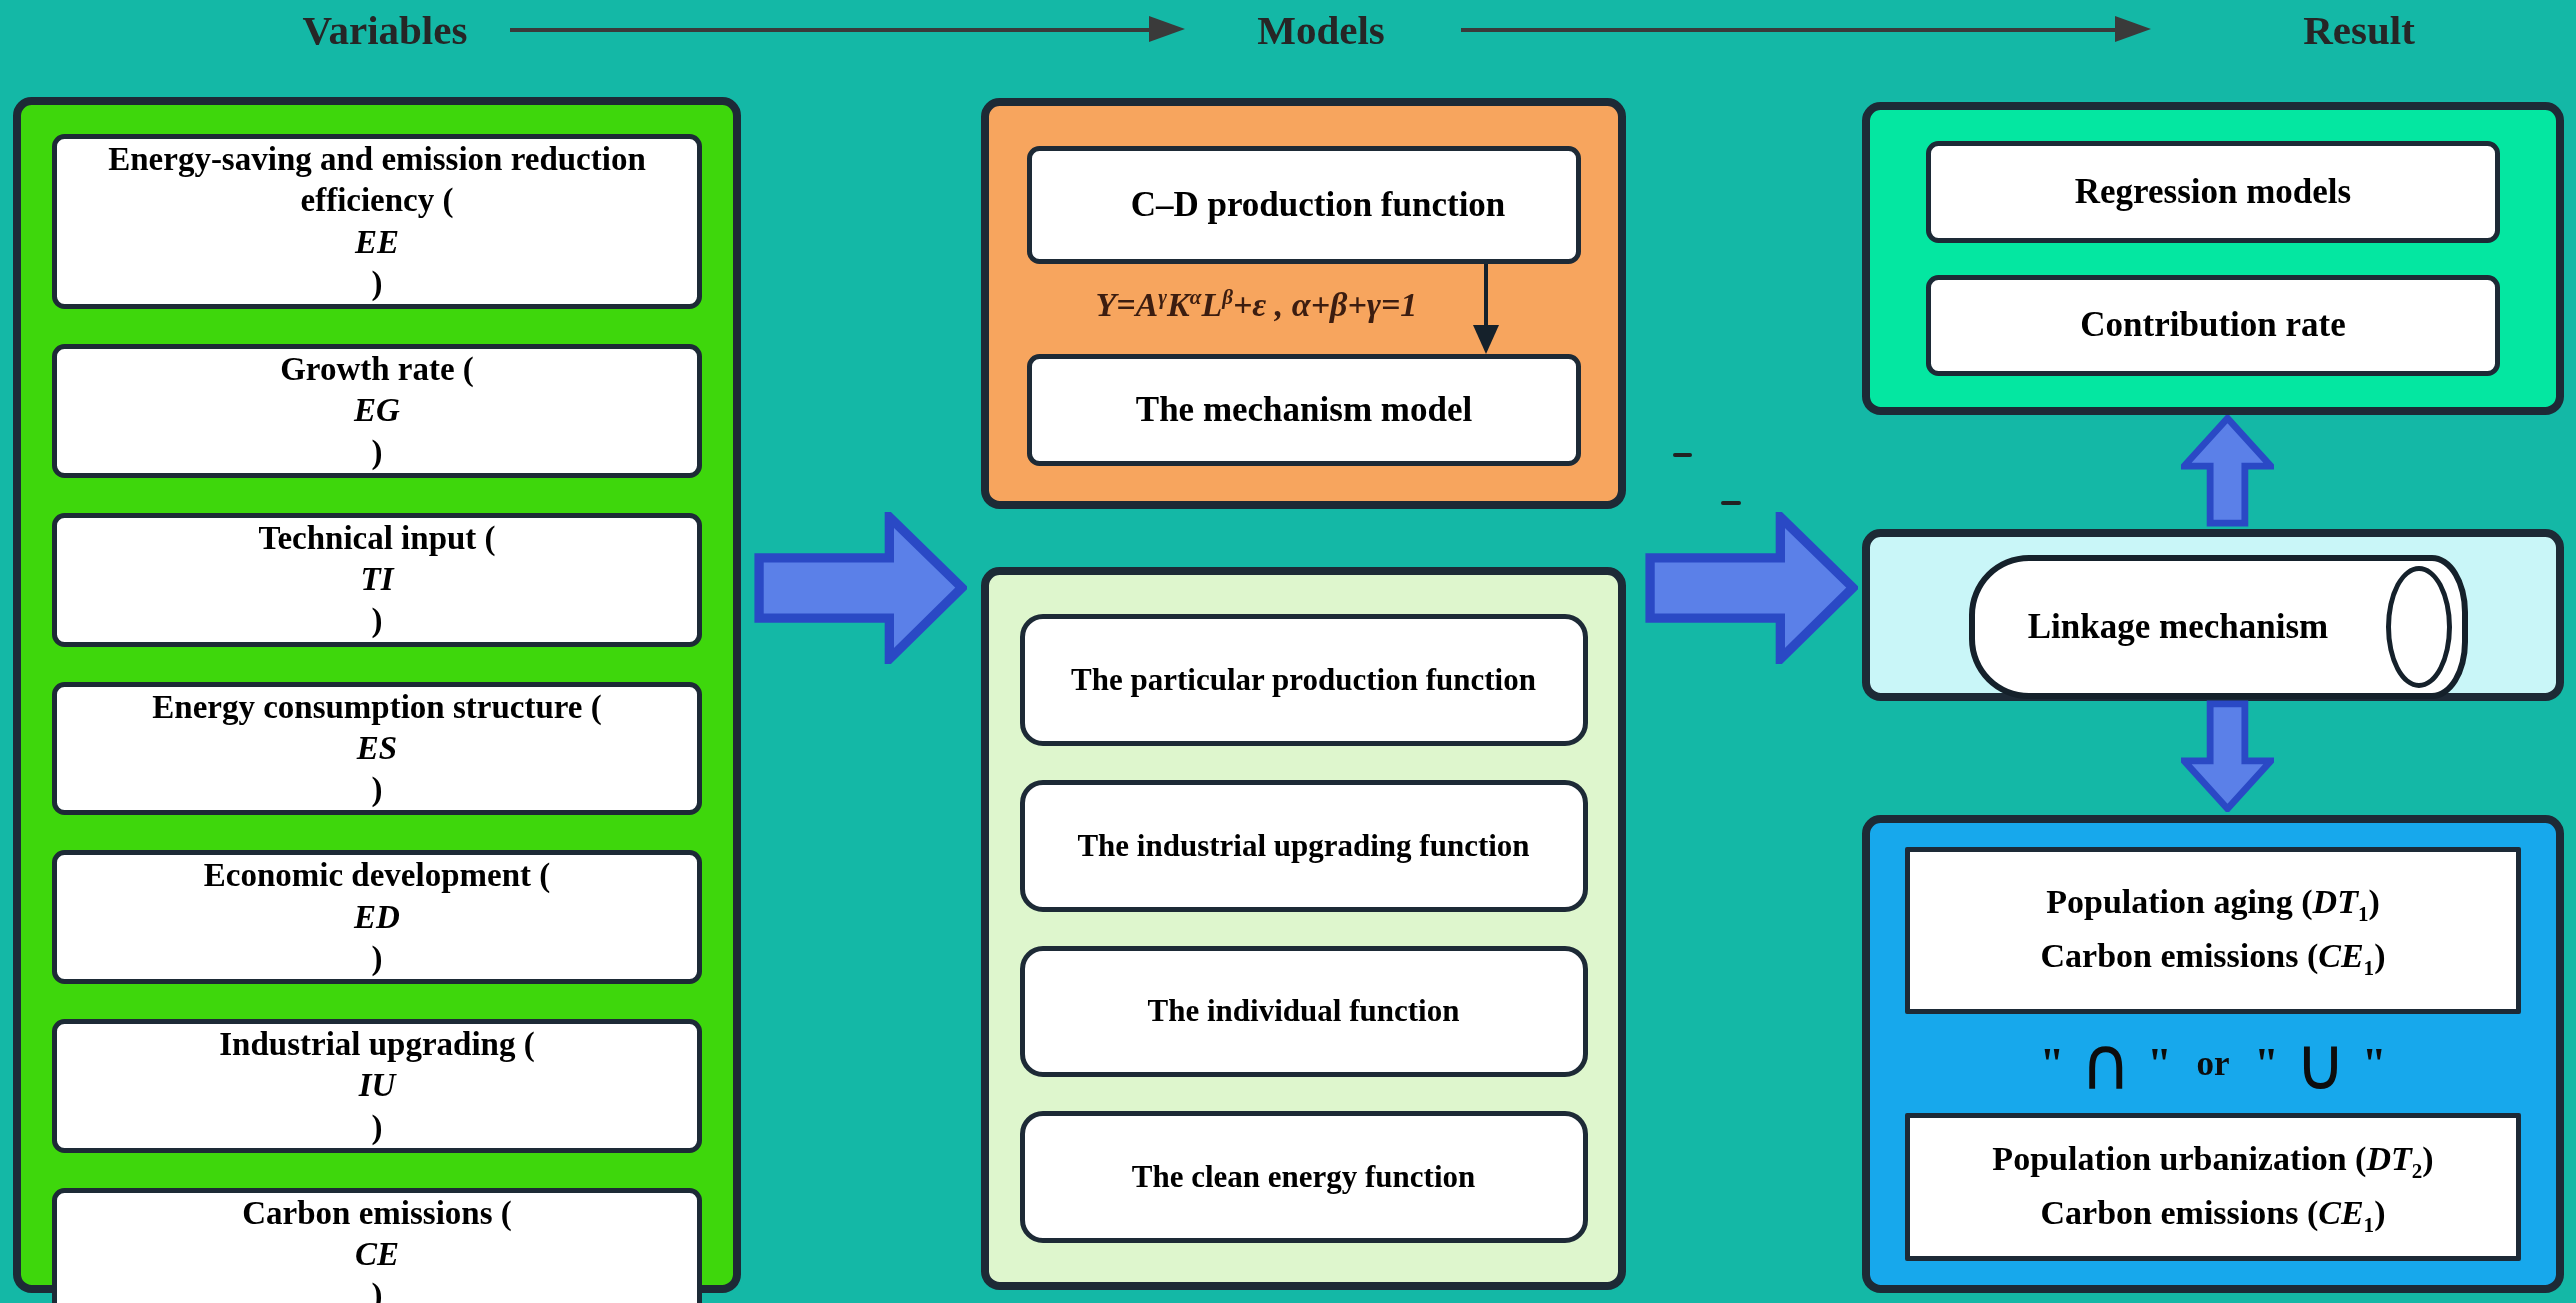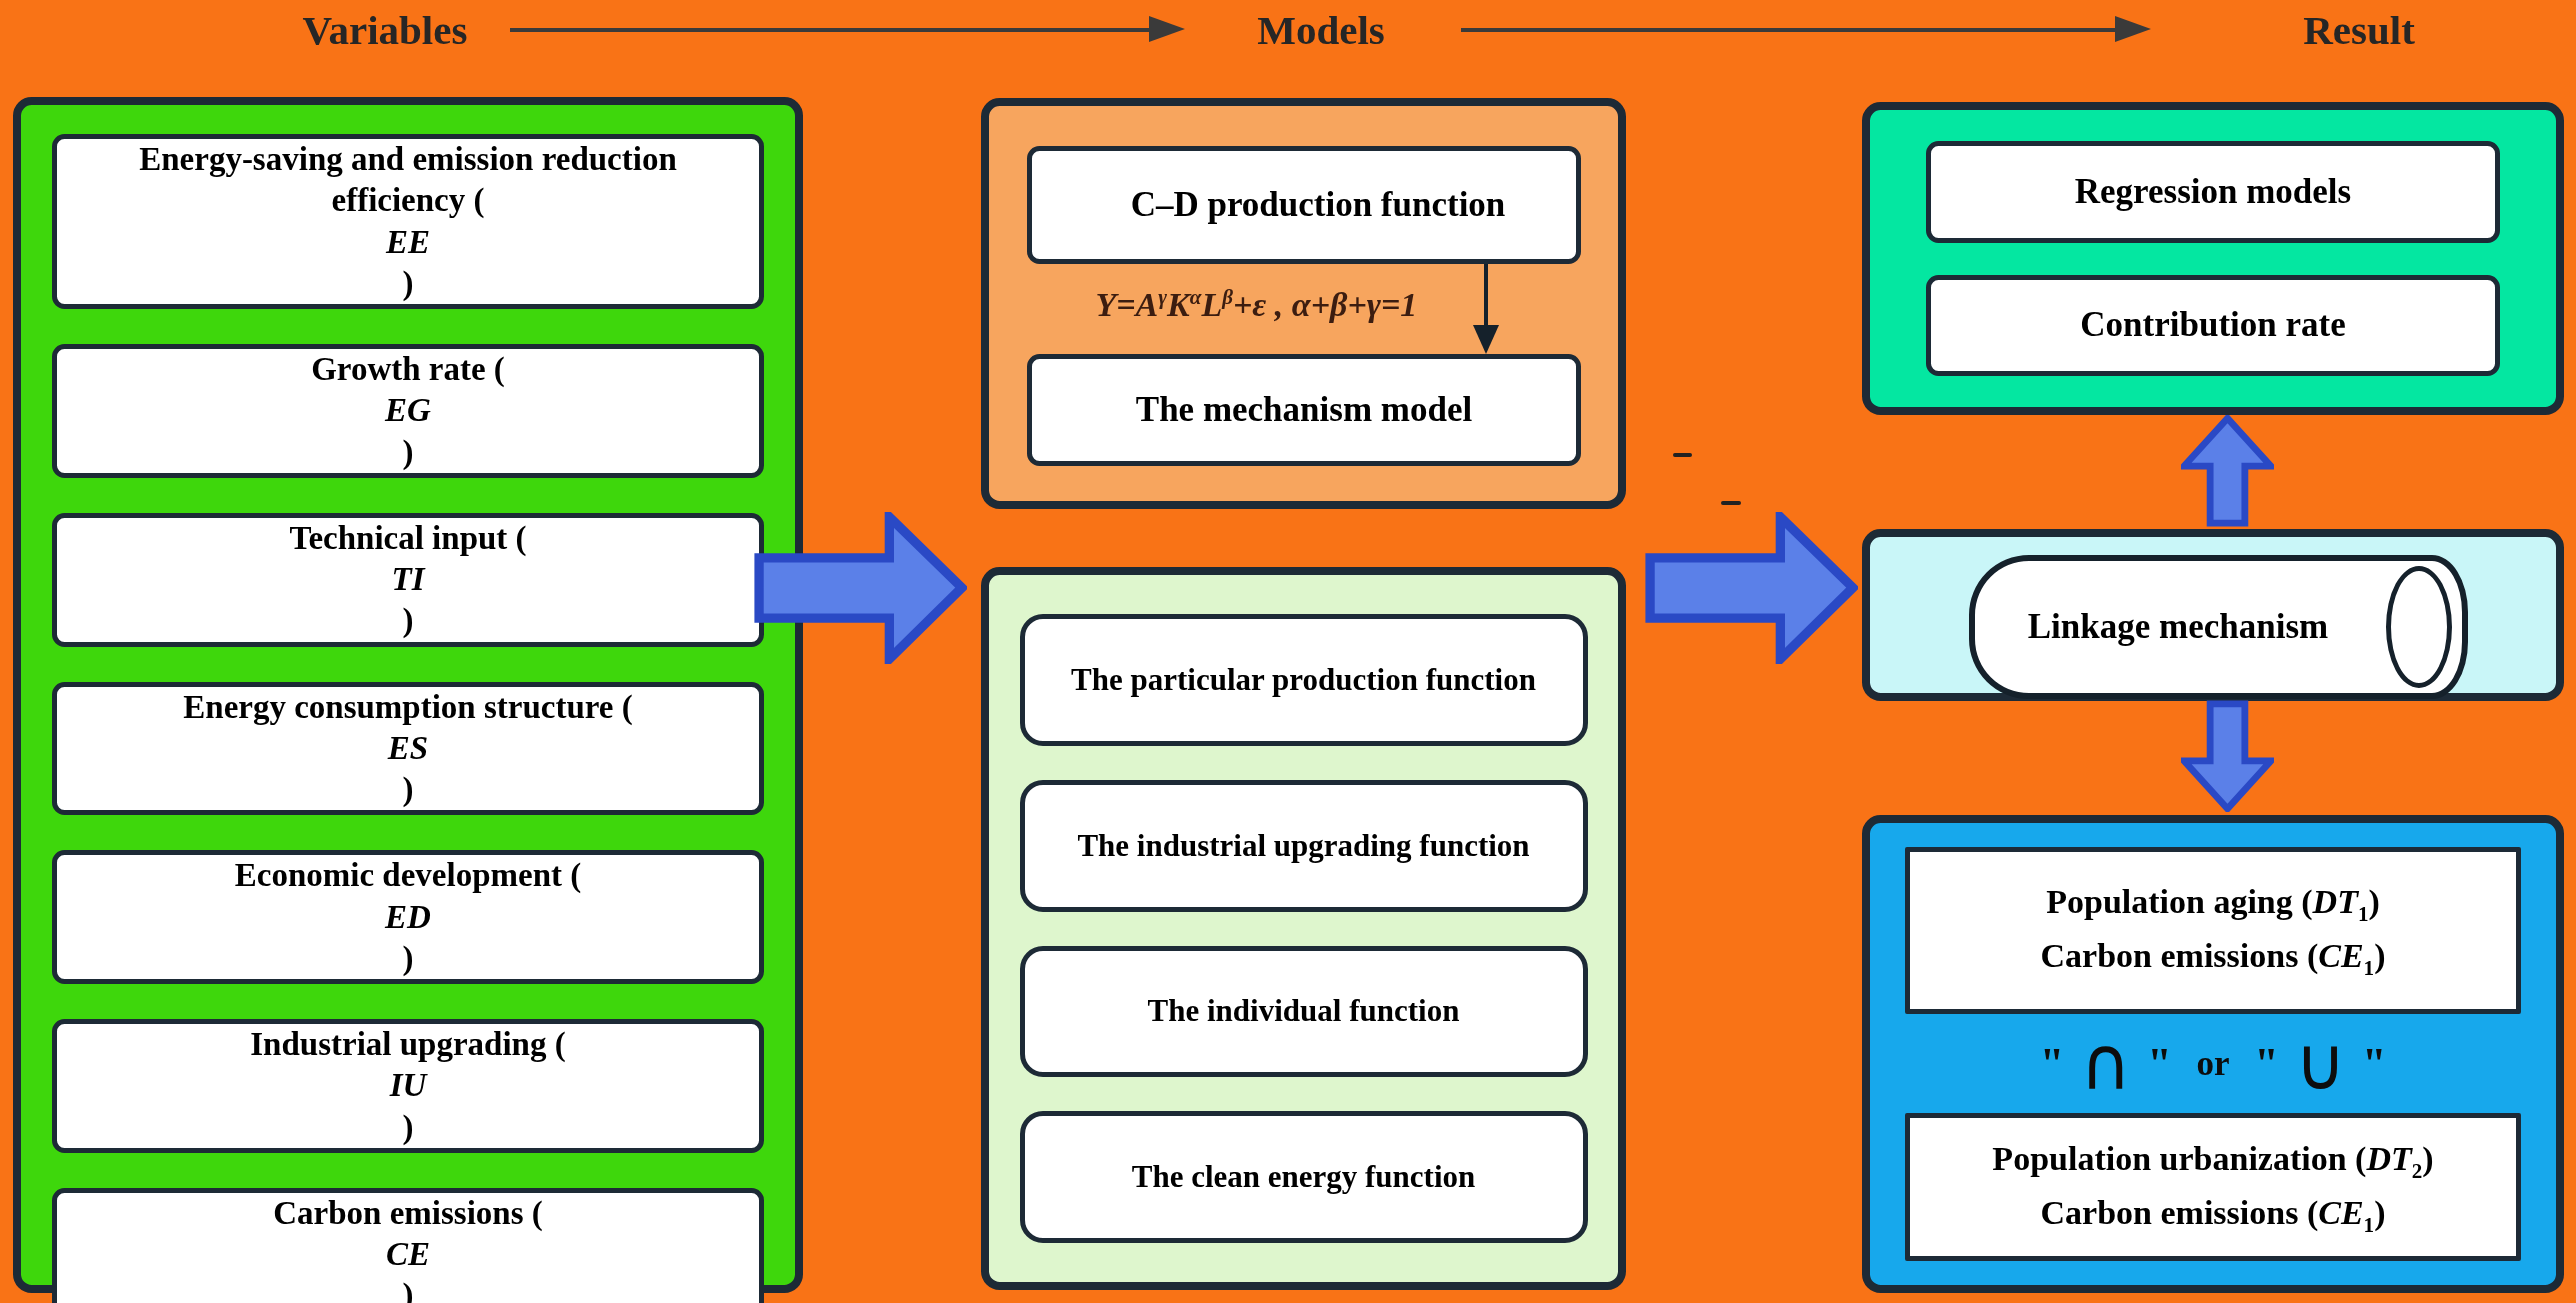--- a/index.html
+++ b/index.html
@@ -1,17 +1,17 @@
 <!DOCTYPE html>
 <html style="font-size:10px"><head>
 <meta charset="utf-8">
 <style>
   html,body { margin:0; padding:0; background:#ffffff; }
   body { width:2576px; height:1303px; font-family:"Liberation Serif","DejaVu Serif",serif; }
-  .canvas { position:relative; width:2576px; height:1303px; background:#f97316; overflow:hidden; }
+  .canvas { position:relative; width:2576px; height:1303px; background:#14b8a6; overflow:hidden; }
 
   
   .col-header { position:absolute; top:0; height:60px; line-height:60px;
                 font-size:41px; font-weight:bold; color:#262626; text-align:center; }
   .hdr-variables { left:267px;  width:236px; }
   .hdr-models    { left:1212px; width:218px; }
   .hdr-result    { left:2238px; width:242px; }
 
   .harrow { position:absolute; top:16px; height:27px; }
   .harrow .shaft { position:absolute; left:0; right:32px; top:11.8px; height:4.4px; background:#3a3a3a; }
@@ -20,21 +20,21 @@
                    border-bottom:13.7px solid transparent; }
   .harrow1 { left:510px;  width:675px; }
   .harrow2 { left:1461px; width:690px; }
 
   
   .panel { position:absolute; box-sizing:border-box; border:8px solid #1d2a36; border-radius:18.7px; }
   .wbox  { background:#ffffff; box-sizing:border-box; border:5.6px solid #1d2a36; border-radius:12.4px;
            display:flex; flex-direction:column; align-items:center; justify-content:center;
            text-align:center; font-weight:bold; color:#000; }
 
-  .panel-variables { left:13px; top:97px; width:790px; height:1196px; background:#3ed70c;
+  .panel-variables { left:13px; top:97px; width:728px; height:1196px; background:#3ed70c;
                      display:flex; flex-direction:column; padding:29px 31px; gap:35px; }
   .panel-variables .wbox { flex:1; font-size:33px; padding:0 22.4px; line-height:1.25; }
 
   .panel-models-top { left:981px; top:98px; width:645px; height:411px; background:#f7a55e; }
   .panel-models-top .cd-box   { position:absolute; left:38px; top:40px;  width:554px; height:118px; font-size:35px;padding-left:28px; }
   .panel-models-top .mech-box { position:absolute; left:38px; top:248px; width:554px; height:112px; font-size:35px; }
   .formula { position:absolute; left:12.4px; top:179px; width:510px; text-align:center;
              font-size:34px; font-weight:bold; font-style:italic; color:#3c1d10; white-space:nowrap; }
   .formula sup { font-size:0.62em; }
   .fa-line { position:absolute; left:495px; top:158px; width:4.4px; height:62px; background:#15212b; }

